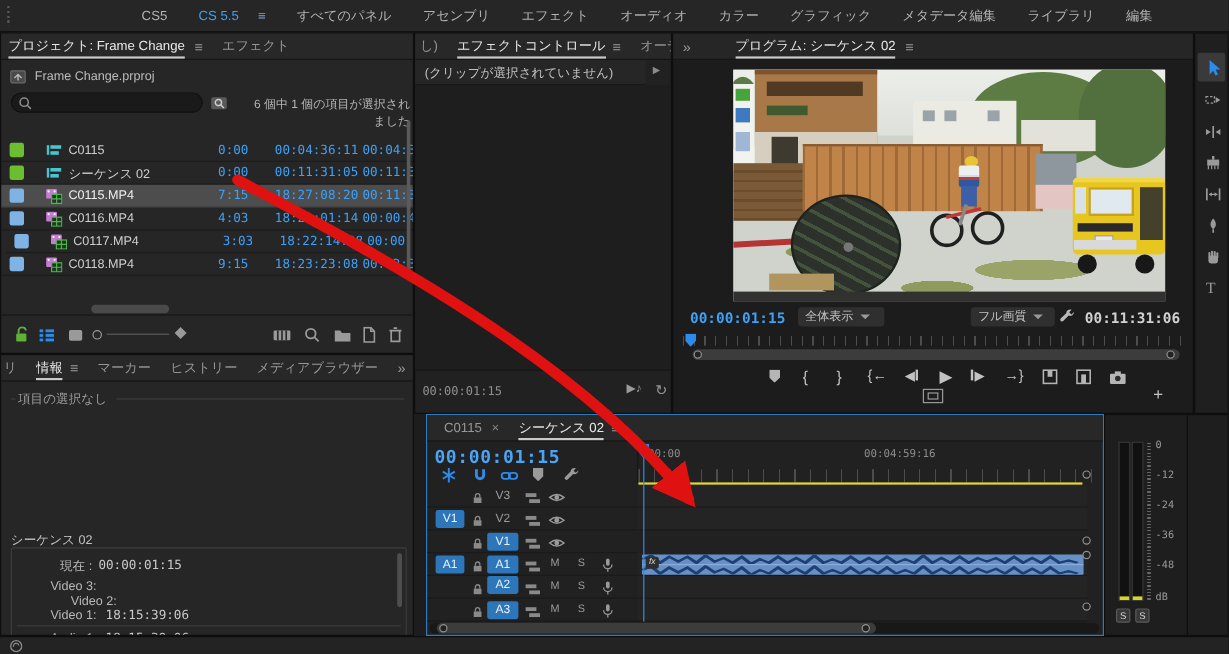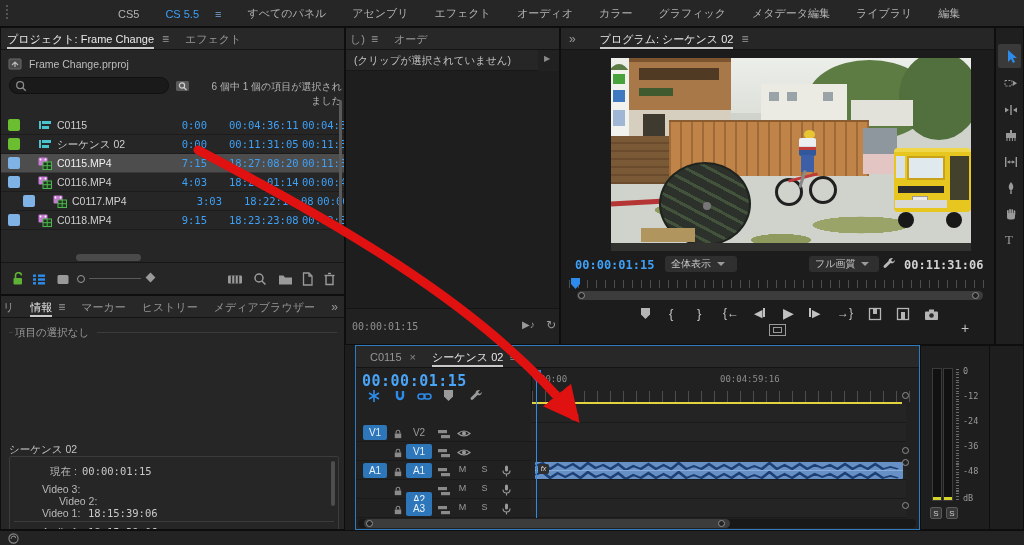--- a/index.html
+++ b/index.html
@@ -145,21 +145,21 @@
               <rect x="5" y="5" width="8.5" height="7.5" fill="#223522" stroke="#4cb84c"></rect>
               <line x1="9.2" y1="5" x2="9.2" y2="12.5" stroke="#4cb84c"></line>
               <line x1="5" y1="8.7" x2="13.5" y2="8.7" stroke="#4cb84c"></line>
             </svg>
           </span>
         <span class="r" style="left:56px;top:3px;color:#cfcfcf">C0116.MP4</span>
         <span class="r tc blue" style="left:150px;top:3px;width:56px;text-align:right">4:03</span>
         <span class="r tc blue" style="left:228px;top:3px">18:21:01:14</span>
         <span class="r tc blue" style="left:301px;top:3px">00:00:47:1</span>
       </div>
-      <div class="r" style="left:15px;top:76px;width:297px;height:19px;border-bottom:1px solid rgba(0,0,0,.25)">
+      <div class="r" style="left:4px;top:76px;width:297px;height:19px;border-bottom:1px solid rgba(0,0,0,.25)">
         <span class="r" style="left:7px;top:3px;width:12px;height:12px;border-radius:2px;background:#7fb2e5"></span>
         <span class="r" style="left:37px;top:3px">
             <svg class="ic" width="14" height="13" viewBox="0 0 14 13">
               <rect x="0.5" y="0.5" width="9" height="8" rx="1" fill="#c87bd4"></rect>
               <circle cx="2.5" cy="2.5" r="0.9" fill="#fff"></circle>
               <circle cx="7.5" cy="2.5" r="0.9" fill="#fff"></circle>
               <rect x="5" y="5" width="8.5" height="7.5" fill="#223522" stroke="#4cb84c"></rect>
               <line x1="9.2" y1="5" x2="9.2" y2="12.5" stroke="#4cb84c"></line>
               <line x1="5" y1="8.7" x2="13.5" y2="8.7" stroke="#4cb84c"></line>
             </svg>
@@ -278,39 +278,40 @@
       <div class="r" style="left:4px;top:64px;width:320px;height:1px;background:#3c3c3c"></div>
       <span class="r" style="left:32px;top:69px;color:#b9b9b9">Audio 1:</span>
       <span class="r tc" style="left:78px;top:69px;color:#c9c9c9">18:15:39:06</span>
     </div>
     <div class="r" style="left:330px;top:165px;width:4px;height:45px;background:#4e4e4e;border-radius:2px"></div>
   </div>
 
   <div class="panel" style="left:345px;top:27px;width:215px;height:318px;background:#212121">
     <div class="tabbar">
       <span class="tab" style="margin-left:-2px"><span>し)</span></span>
+      <span class="tab active"><span>エフェクトコントロール</span></span>
       <span class="menu-glyph" style="margin-left:-10px">≡</span>
       <span class="tab"><span>オーデ</span></span>
     </div>
     <div class="r" style="left:0;top:22px;width:192px;height:21px;background:#262626;border-bottom:1px solid #181818">
       <span class="r" style="left:8px;top:4px;color:#c2c2c2">(クリップが選択されていません)</span>
       <span class="r" style="left:198px;top:4px;color:#8a8a8a;font-size:8px">▶</span>
     </div>
     <div class="r" style="left:0;top:43px;width:213px;height:237px;background:#1e1e1e"></div>
     <div class="r" style="left:0;top:280px;width:213px;height:36px;border-top:1px solid #141414">
       <span class="r tc" style="left:6px;top:12px;color:#8f8f8f;font-size:10px">00:00:01:15</span>
       <span class="r" style="left:176px;top:10px;color:#9a9a9a;font-size:10px"><span>▶</span><span>♪</span></span>
       <span class="r" style="left:200px;top:9px;color:#9a9a9a;font-size:12px">↻</span>
     </div>
   </div>
 
   <div class="panel" style="left:560px;top:27px;width:435px;height:318px;background:#1c1c1c">
     <div class="tabbar" style="background:#262626">
       <span class="menu-glyph" style="margin-left:2px">»</span>
-      <span class="tab active" style="margin-left:8px"><span>プログラム: シーケンス 02</span></span>
+      <span class="tab active" style="margin-left:21px"><span>プログラム: シーケンス 02</span></span>
       <span class="menu-glyph" style="margin-left:-8px">≡</span>
     </div>
 
     <div class="r" style="left:50px;top:30px;width:360px;height:193px;background:#cfd3cc;overflow:hidden">
       <div class="r" style="left:0;top:0;width:360px;height:55px;background:linear-gradient(#eceeea,#dde1da)"></div>
       <div class="r" style="left:196px;top:2px;width:125px;height:80px;border-radius:50%;background:#5d7c44"></div>
       <div class="r" style="left:288px;top:-6px;width:80px;height:88px;border-radius:50%;background:#52703d"></div>
       <div class="r" style="left:158px;top:28px;width:58px;height:46px;border-radius:50%;background:#688a4e"></div>
       <div class="r" style="left:-8px;top:6px;width:32px;height:64px;border-radius:50%;background:#5c7a45"></div>
       <div class="r" style="left:150px;top:26px;width:86px;height:36px;background:#ebebe3">
@@ -510,20 +511,41 @@
           </svg>
         </span>
       <span class="r" style="left:88px;top:2px;width:9px;height:11px;background:#9a9a9a;clip-path:polygon(0 0,100% 0,100% 60%,50% 100%,0 60%)"></span>
       <span class="icnbtn r" style="left:112px;top:0">
           <svg class="ic" width="14" height="14" viewBox="0 0 14 14">
             <path d="M13,3 a3.2,3.2 0 0 1 -4.4,3 L4,10.6 a1.5,1.5 0 0 1 -2.1,-2.1 L6.5,4 A3.2,3.2 0 0 1 11,1.2 L9,3.2 10.8,5 Z" fill="#9a9a9a"></path>
           </svg>
         </span>
     </div>
 
+    <div class="hrow" style="top:58px">
+      <span class="icnbtn r" style="left:34px;top:3px">
+          <svg class="ic" width="12" height="12" viewBox="0 0 13 13">
+            <rect x="3" y="6" width="7" height="5" fill="#8a8a8a"></rect>
+            <path d="M4.5,6 V4.5 a2,2 0 0 1 4,0 V6" fill="none" stroke="#8a8a8a" stroke-width="1.2"></path>
+          </svg>
+        </span>
+      <span class="trk-name" style="left:50px;top:2px">V3</span>
+      <span class="icnbtn r" style="left:80px;top:3px">
+          <svg class="ic" width="14" height="12" viewBox="0 0 14 12">
+            <rect x="1" y="2" width="9" height="3.2" fill="#8a8a8a"></rect>
+            <rect x="4" y="7" width="9" height="3.2" fill="#8a8a8a"></rect>
+          </svg>
+        </span>
+      <span class="icnbtn r" style="left:100px;top:2px">
+          <svg class="ic" width="14" height="13" viewBox="0 0 14 13">
+            <path d="M1,6.5 Q7,1.5 13,6.5 Q7,11.5 1,6.5 Z" fill="none" stroke="#9a9a9a" stroke-width="1.2"></path>
+            <circle cx="7" cy="6.5" r="2" fill="#9a9a9a"></circle>
+          </svg>
+        </span>
+    </div>
     <div class="hrow" style="top:77px">
       <span class="patch" style="left:7px;top:2px">V1</span>
       <span class="icnbtn r" style="left:34px;top:3px">
           <svg class="ic" width="12" height="12" viewBox="0 0 13 13">
             <rect x="3" y="6" width="7" height="5" fill="#8a8a8a"></rect>
             <path d="M4.5,6 V4.5 a2,2 0 0 1 4,0 V6" fill="none" stroke="#8a8a8a" stroke-width="1.2"></path>
           </svg>
         </span>
       <span class="trk-name" style="left:50px;top:2px">V2</span>
       <span class="icnbtn r" style="left:80px;top:3px">
@@ -584,21 +606,21 @@
           </svg>
         </span>
     </div>
     <div class="hrow" style="top:134px">
       <span class="icnbtn r" style="left:34px;top:3px">
           <svg class="ic" width="12" height="12" viewBox="0 0 13 13">
             <rect x="3" y="6" width="7" height="5" fill="#8a8a8a"></rect>
             <path d="M4.5,6 V4.5 a2,2 0 0 1 4,0 V6" fill="none" stroke="#8a8a8a" stroke-width="1.2"></path>
           </svg>
         </span>
-      <span class="trk-name hl" style="left:50px;top:12px">A2</span>
+      <span class="trk-name hl" style="left:50px;top:0">A2</span>
       <span class="icnbtn r" style="left:80px;top:3px">
           <svg class="ic" width="14" height="12" viewBox="0 0 14 12">
             <rect x="1" y="2" width="9" height="3.2" fill="#8a8a8a"></rect>
             <rect x="4" y="7" width="9" height="3.2" fill="#8a8a8a"></rect>
           </svg>
         </span>
       <span class="mslot" style="left:100px;top:2px">M</span>
       <span class="mslot" style="left:122px;top:2px">S</span>
       <span class="icnbtn r" style="left:142px;top:2px">
           <svg class="ic" width="13" height="14" viewBox="0 0 13 14">

